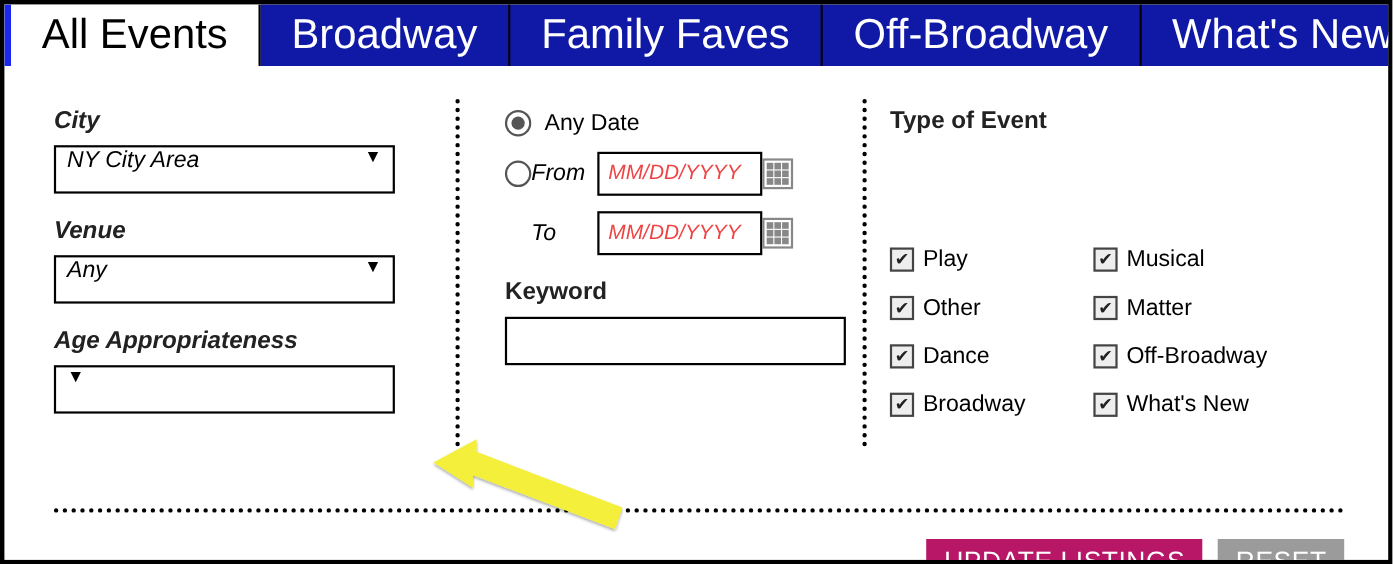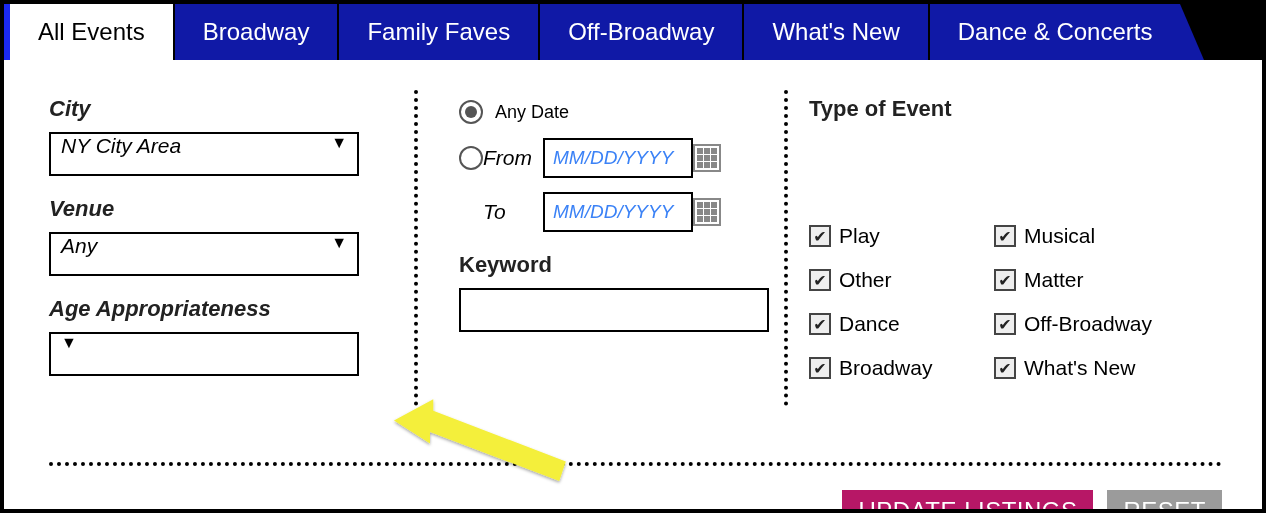--- a/index.html
+++ b/index.html
@@ -24,21 +24,21 @@
     position: relative;
     align-items: stretch;
   }
   .tab {
     position: relative;
     padding: 14px 28px;
     display: flex;
     align-items: center;
     font-family: "Arial Narrow", Arial, sans-serif;
     font-stretch: condensed;
-    font-size: 24px;
+    font-size: 38px;
     color: #fff;
     cursor: pointer;
     white-space: nowrap;
     background: #1019a6;
     border-right: 2px solid #000;
   }
   .tab.active {
     background: #fff;
     color: #000;
     font-weight: 400;
@@ -106,21 +106,21 @@
   }
   .caret{
     font-size: 16px;
   }
 
   .radio-row{
     display:flex;
     align-items:center;
     gap: 12px;
     margin: 10px 0 14px 0;
-    font-size: 18px;
+    font-size: 21px;
   }
   .radio{
     width: 24px; height:24px;
     border: 2px solid #555;
     border-radius:50%;
     display:flex; align-items:center; justify-content:center;
     background:#fff;
     flex-shrink:0;
   }
   .radio.checked::after{
@@ -139,21 +139,21 @@
   }
   .date-row .radio-spacer{ width:24px; flex-shrink:0;}
   .date-row .dlabel{ width: 60px; text-align:left;}
   .date-input{
     height: 40px; width: 150px;
     border: 2px solid #000;
     background:#fff;
     display:flex; align-items:center;
     padding: 0 8px;
     font-size: 19px;
-    color:#3b82f6;
+    color:#ef4444;
   }
   .cal-icon{
     width: 28px; height:28px;
     border: 2px solid #888;
     display:grid;
     grid-template-columns: repeat(3,1fr);
     grid-template-rows: repeat(3,1fr);
     gap:1px;
     padding:2px;
     cursor:pointer;

